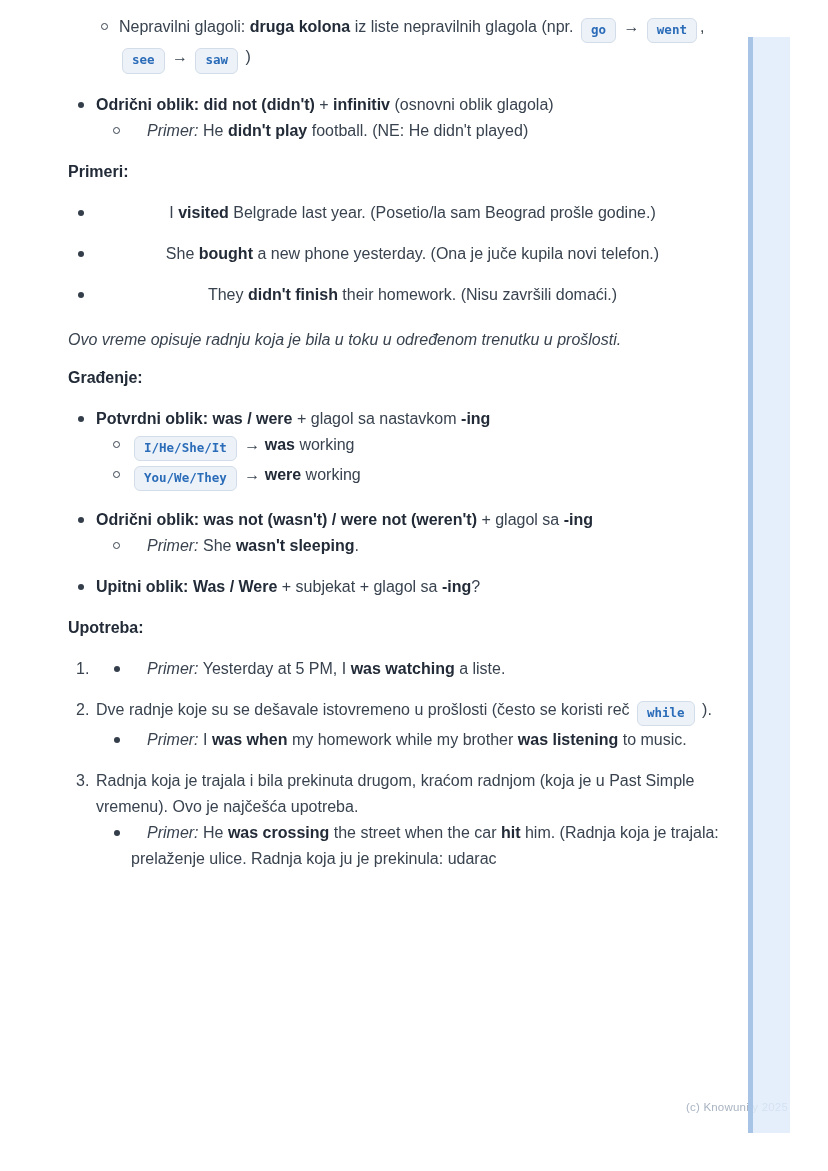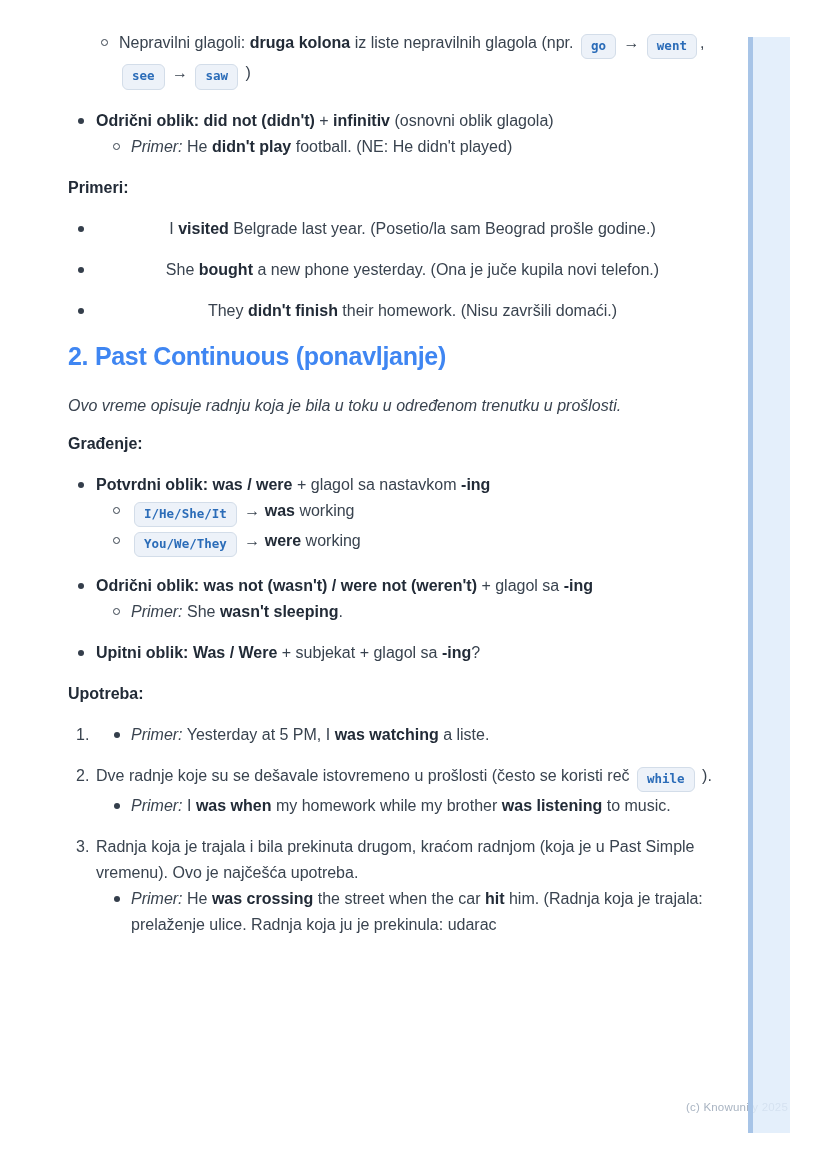--- a/index.html
+++ b/index.html
@@ -7,27 +7,27 @@
   body {
     width: 828px; height: 1171px;
     background: #ffffff;
     font-family: "Liberation Sans", "DejaVu Sans", sans-serif;
     color: #39434f;
     position: relative;
     overflow: hidden;
   }
   .content {
     position: absolute;
-    left: 68px; top: 30px;
+    left: 68px; top: 14px;
     width: 661px;
     font-size: 16px;
     line-height: 26px;
   }
   .b { font-weight: 700; color: #222b37; }
-  .i { font-style: italic; }
+  .i { font-style: italic; margin-left: 16px; }
   .chip {
     font-family: "DejaVu Sans Mono", monospace;
     font-size: 12.5px;
     font-weight: 700;
     color: #2b6cb8;
     background: #edf2f9;
     border: 1px solid #d3dde9;
     border-radius: 6px;
     padding: 3px 9px 4px;
     margin: 1px 3px;
@@ -144,21 +144,20 @@
   </ul>
 
   <p class="label">Primeri:</p>
 
   <ul class="l1 mb-examples list-block">
     <li><span>I </span><span class="b">visited</span><span> Belgrade last year. (Posetio/la sam Beograd prošle godine.)</span></li>
     <li><span>She </span><span class="b">bought</span><span> a new phone yesterday. (Ona je juče kupila novi telefon.)</span></li>
     <li><span>They </span><span class="b">didn't finish</span><span> their homework. (Nisu završili domaći.)</span></li>
   </ul>
 
-  <h2 class="section">2. Past Continuous (ponavljanje)</h2>
 
   <p class="intro">Ovo vreme opisuje radnju koja je bila u toku u određenom trenutku u prošlosti.</p>
 
   <p class="label">Građenje:</p>
 
   <ul class="l1 list-block">
     <li>
       <div class="li-main"><span class="b">Potvrdni oblik: was / were</span><span> + glagol sa nastavkom </span><span class="b">-ing</span></div>
       <ul class="sub circ">
         <li><code class="chip">I/He/She/It</code><span> → </span><span class="b">was</span><span> working</span></li>

